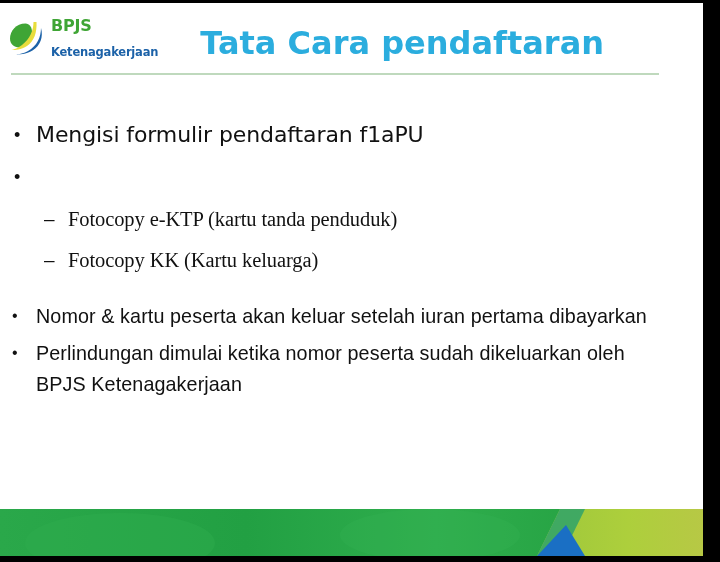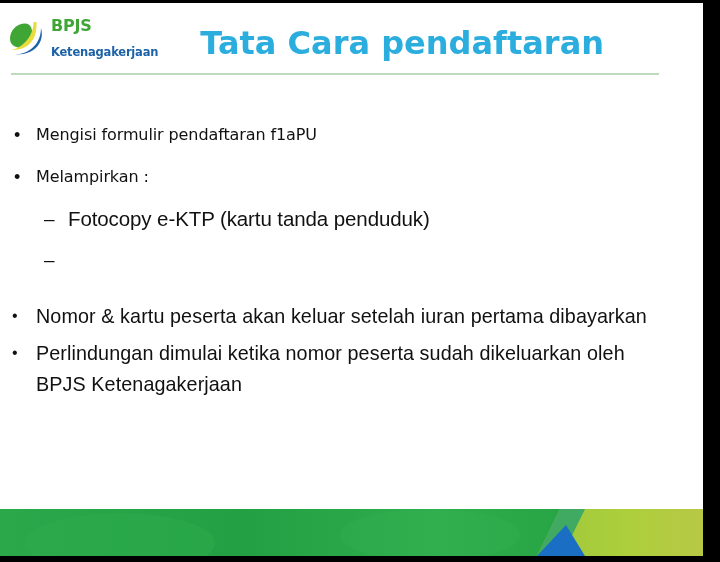--- a/index.html
+++ b/index.html
@@ -128,21 +128,21 @@
   .bullet-l1 .marker {
     width: 22px;
     flex: none;
     font-size: 18px;
     line-height: 30px;
     text-align: left;
     color: #111111;
   }
   .bullet-l1 .btext {
     font-family: "DejaVu Sans", sans-serif;
-    font-size: 16px;
+    font-size: 22px;
     line-height: 30px;
     letter-spacing: -0.1px;
   }
 
   
   .bullet-l1.condensed .btext {
     font-family: "Liberation Sans Narrow", "Liberation Sans", sans-serif;
     font-size: 21px;
     line-height: 31px;
     transform: scaleX(0.94);
@@ -165,21 +165,21 @@
     padding-left: 44px;
     margin-bottom: 11px;
   }
   .bullet-l2 .marker {
     width: 24px;
     flex: none;
     font-size: 19px;
     line-height: 30px;
   }
   .bullet-l2 .btext {
-    font-family: Liberation Sans, sans-serif;
+    font-family: Liberation Serif, serif;
     font-size: 20.5px;
     line-height: 30px;
     letter-spacing: -0.1px;
   }
 
   .gap-before-nomor { height: 14px; }
 
   
   .footer {
     position: absolute;
@@ -217,30 +217,30 @@
 
   <div class="content">
 
     <div class="bullet-row bullet-l1">
       <span class="marker">•</span>
       <span class="btext">Mengisi formulir pendaftaran f1aPU</span>
     </div>
 
     <div class="bullet-row bullet-l1">
       <span class="marker">•</span>
-      <span class="btext">Melampirkan :</span>
     </div>
 
     <div class="bullet-row bullet-l2">
       <span class="marker">–</span>
       <span class="btext">Fotocopy e-KTP (kartu tanda penduduk)</span>
     </div>
 
     <div class="bullet-row bullet-l2">
       <span class="marker">–</span>
+      <span class="btext">Fotocopy KK (Kartu keluarga)</span>
     </div>
 
     <div class="gap-before-nomor"></div>
 
     <div class="bullet-row bullet-l1 condensed">
       <span class="marker">•</span>
       <span class="btext">Nomor &amp; kartu peserta akan keluar setelah iuran pertama dibayarkan</span>
     </div>
 
     <div class="bullet-row bullet-l1 condensed">

